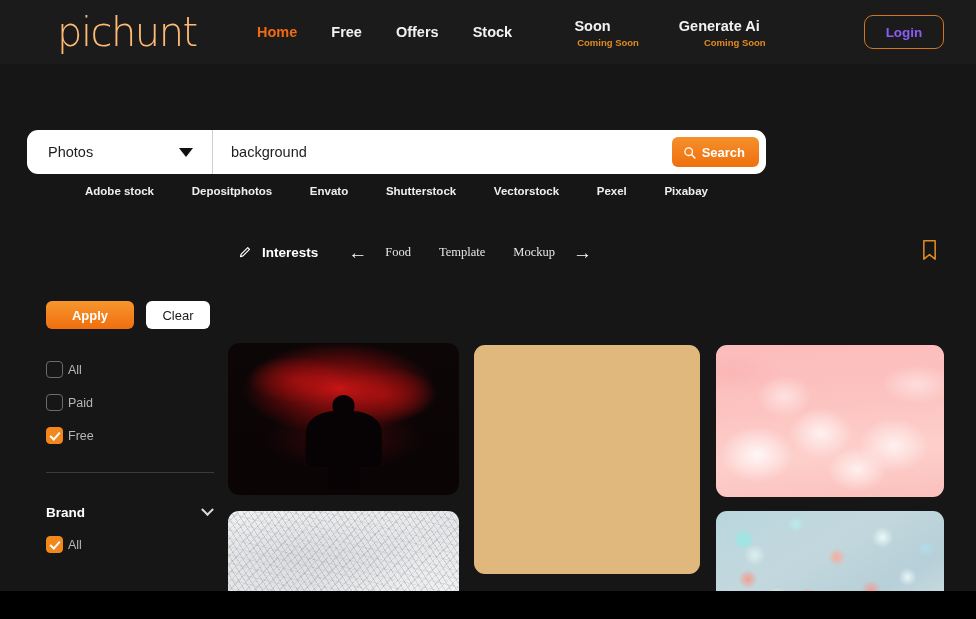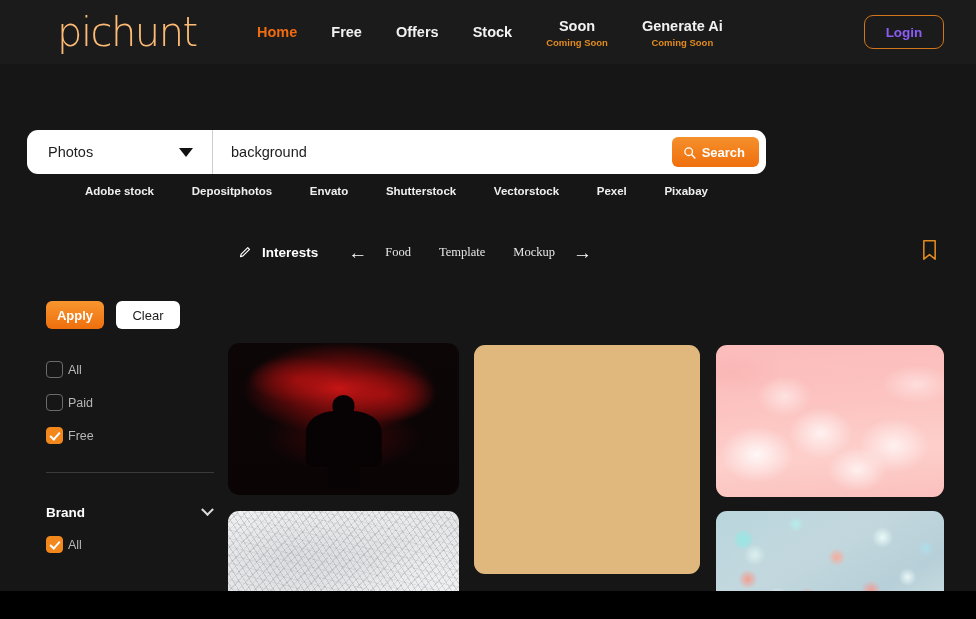--- a/index.html
+++ b/index.html
@@ -75,20 +75,21 @@
 
   .nav-item.active .nav-label { color: #f06a11; }
 
   .nav-sub {
     font-size: 9.5px;
     font-weight: bold;
     color: #e08a20;
     margin-top: 2px;
     line-height: 11px;
     white-space: nowrap;
+    margin-left: 31px;
   }
 
   .login-btn {
     position: absolute;
     right: 32px;
     top: 15px;
     width: 80px;
     height: 34px;
     border: 1.3px solid #d2761e;
     border-radius: 9px;
@@ -192,21 +193,21 @@
   
   .sidebar {
     position: absolute;
     left: 46px; top: 0;
     width: 172px;
   }
 
   .filter-actions { display: flex; gap: 12px; margin-top: 72px; }
 
   .apply-btn {
-    width: 58px; height: 28px;
+    width: 88px; height: 28px;
     border: none; border-radius: 6px;
     background: linear-gradient(180deg, #f7962f 0%, #ef6f0d 100%);
     color: #ffffff; font-size: 13px; font-weight: bold;
     cursor: pointer; font-family: "Liberation Sans", sans-serif;
   }
   .clear-btn {
     width: 64px; height: 28px;
     border: none; border-radius: 6px;
     background: #ffffff;
     color: #1b1b1b; font-size: 13px;

